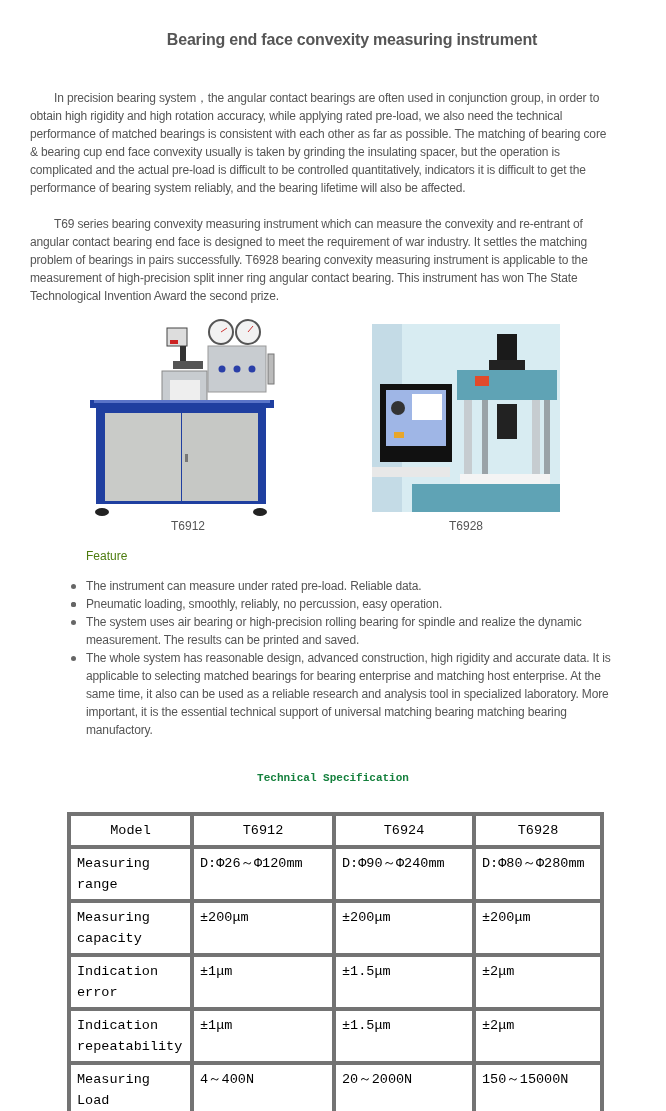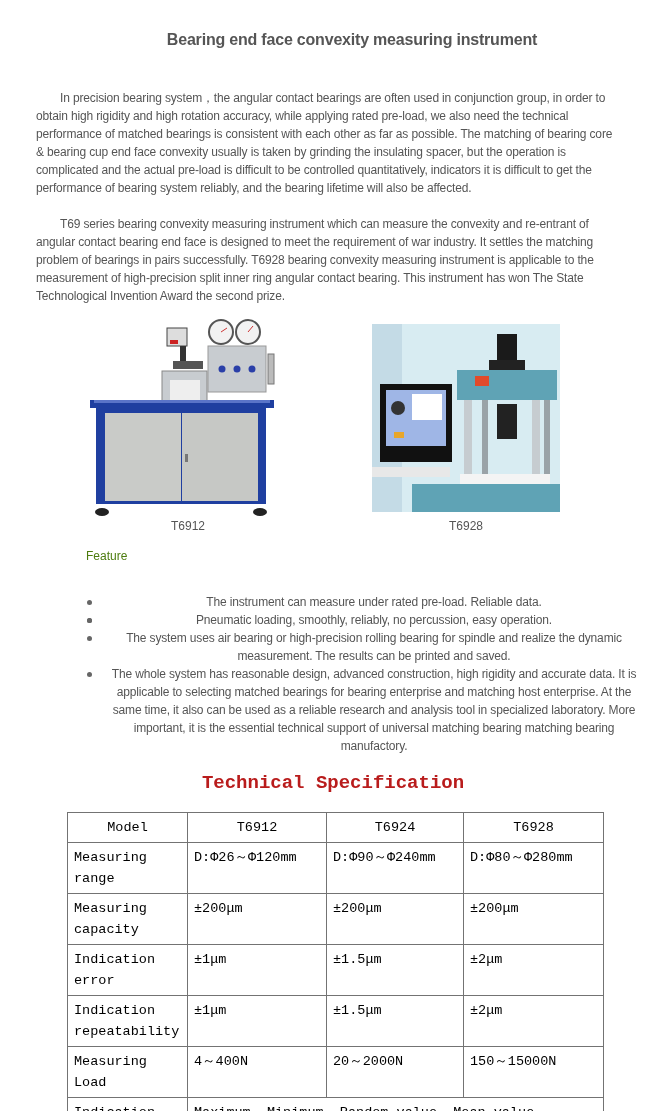--- a/index.html
+++ b/index.html
@@ -1,33 +1,33 @@
 <!DOCTYPE html>
 <html><head>
 <meta charset="utf-8">
 <style>
   html, body { margin:0; padding:0; background:#ffffff; }
   body { width:666px; height:1111px; position:relative; overflow:hidden;
          font-family:"Liberation Sans", sans-serif; color:#4d4d4d; }
   .title { position:absolute; top:31px; left:0; width:666px; text-align:center;
            font-size:16px; font-weight:bold; color:#555; letter-spacing:-0.2px;padding-left:19px; }
-  .para { position:absolute; left:36px; width:580px; font-size:12px; line-height:18px;
+  .para { position:absolute; left:30px; width:580px; font-size:12px; line-height:18px;
           color:#555; letter-spacing:-0.15px; margin:0; }
   .para .indent { display:inline-block; width:24px; }
   .figure { position:absolute; }
   .caption { position:absolute; font-size:12px; color:#555; text-align:center; }
   .feature-label { position:absolute; top:549px; left:86px; font-size:12px; color:#4d7c0f; }
-  ul.features { position:absolute; top:577px; left:70px; width:560px; margin:16px; padding:0; list-style:none;text-align:center; }
+  ul.features { position:absolute; top:577px; left:70px; width:560px; margin:0; padding:0; list-style:none; }
   ul.features li { position:relative; padding-left:16px; font-size:12px; line-height:18px; color:#555; letter-spacing:-0.15px; }
   ul.features li .bullet { position:absolute; left:1px; top:7px; width:5px; height:5px; border-radius:50%; background:#666; }
   .spec-title { position:absolute; top:772px; left:0; width:666px; text-align:center;
-                font-family:"Liberation Mono", monospace; font-weight:bold; font-size:19px; color:#b91c1c; }
+                font-family:"Liberation Mono", monospace; font-weight:bold; font-size:11px; color:#15803d; }
   table.spec { position:absolute; top:812px; left:67px; width:537px; border-collapse:collapse;
                font-family:"Liberation Mono", monospace; font-size:13.5px; color:#000; }
-  table.spec td { border:1px solid #737373; padding:4px 6px; vertical-align:top; line-height:21px; }
+  table.spec td { border:4px solid #737373; padding:4px 6px; vertical-align:top; line-height:21px; }
   table.spec td.c { text-align:left; }
   table.spec tr.hdr td { height:20px; text-align:center; }
   table.spec tr.row td { height:41px; }
   table.spec td.label { width:107px; }
   table.spec td.col1 { width:126px; }
   table.spec td.col2 { width:124px; }
 </style>
 </head>
 <body>
 

